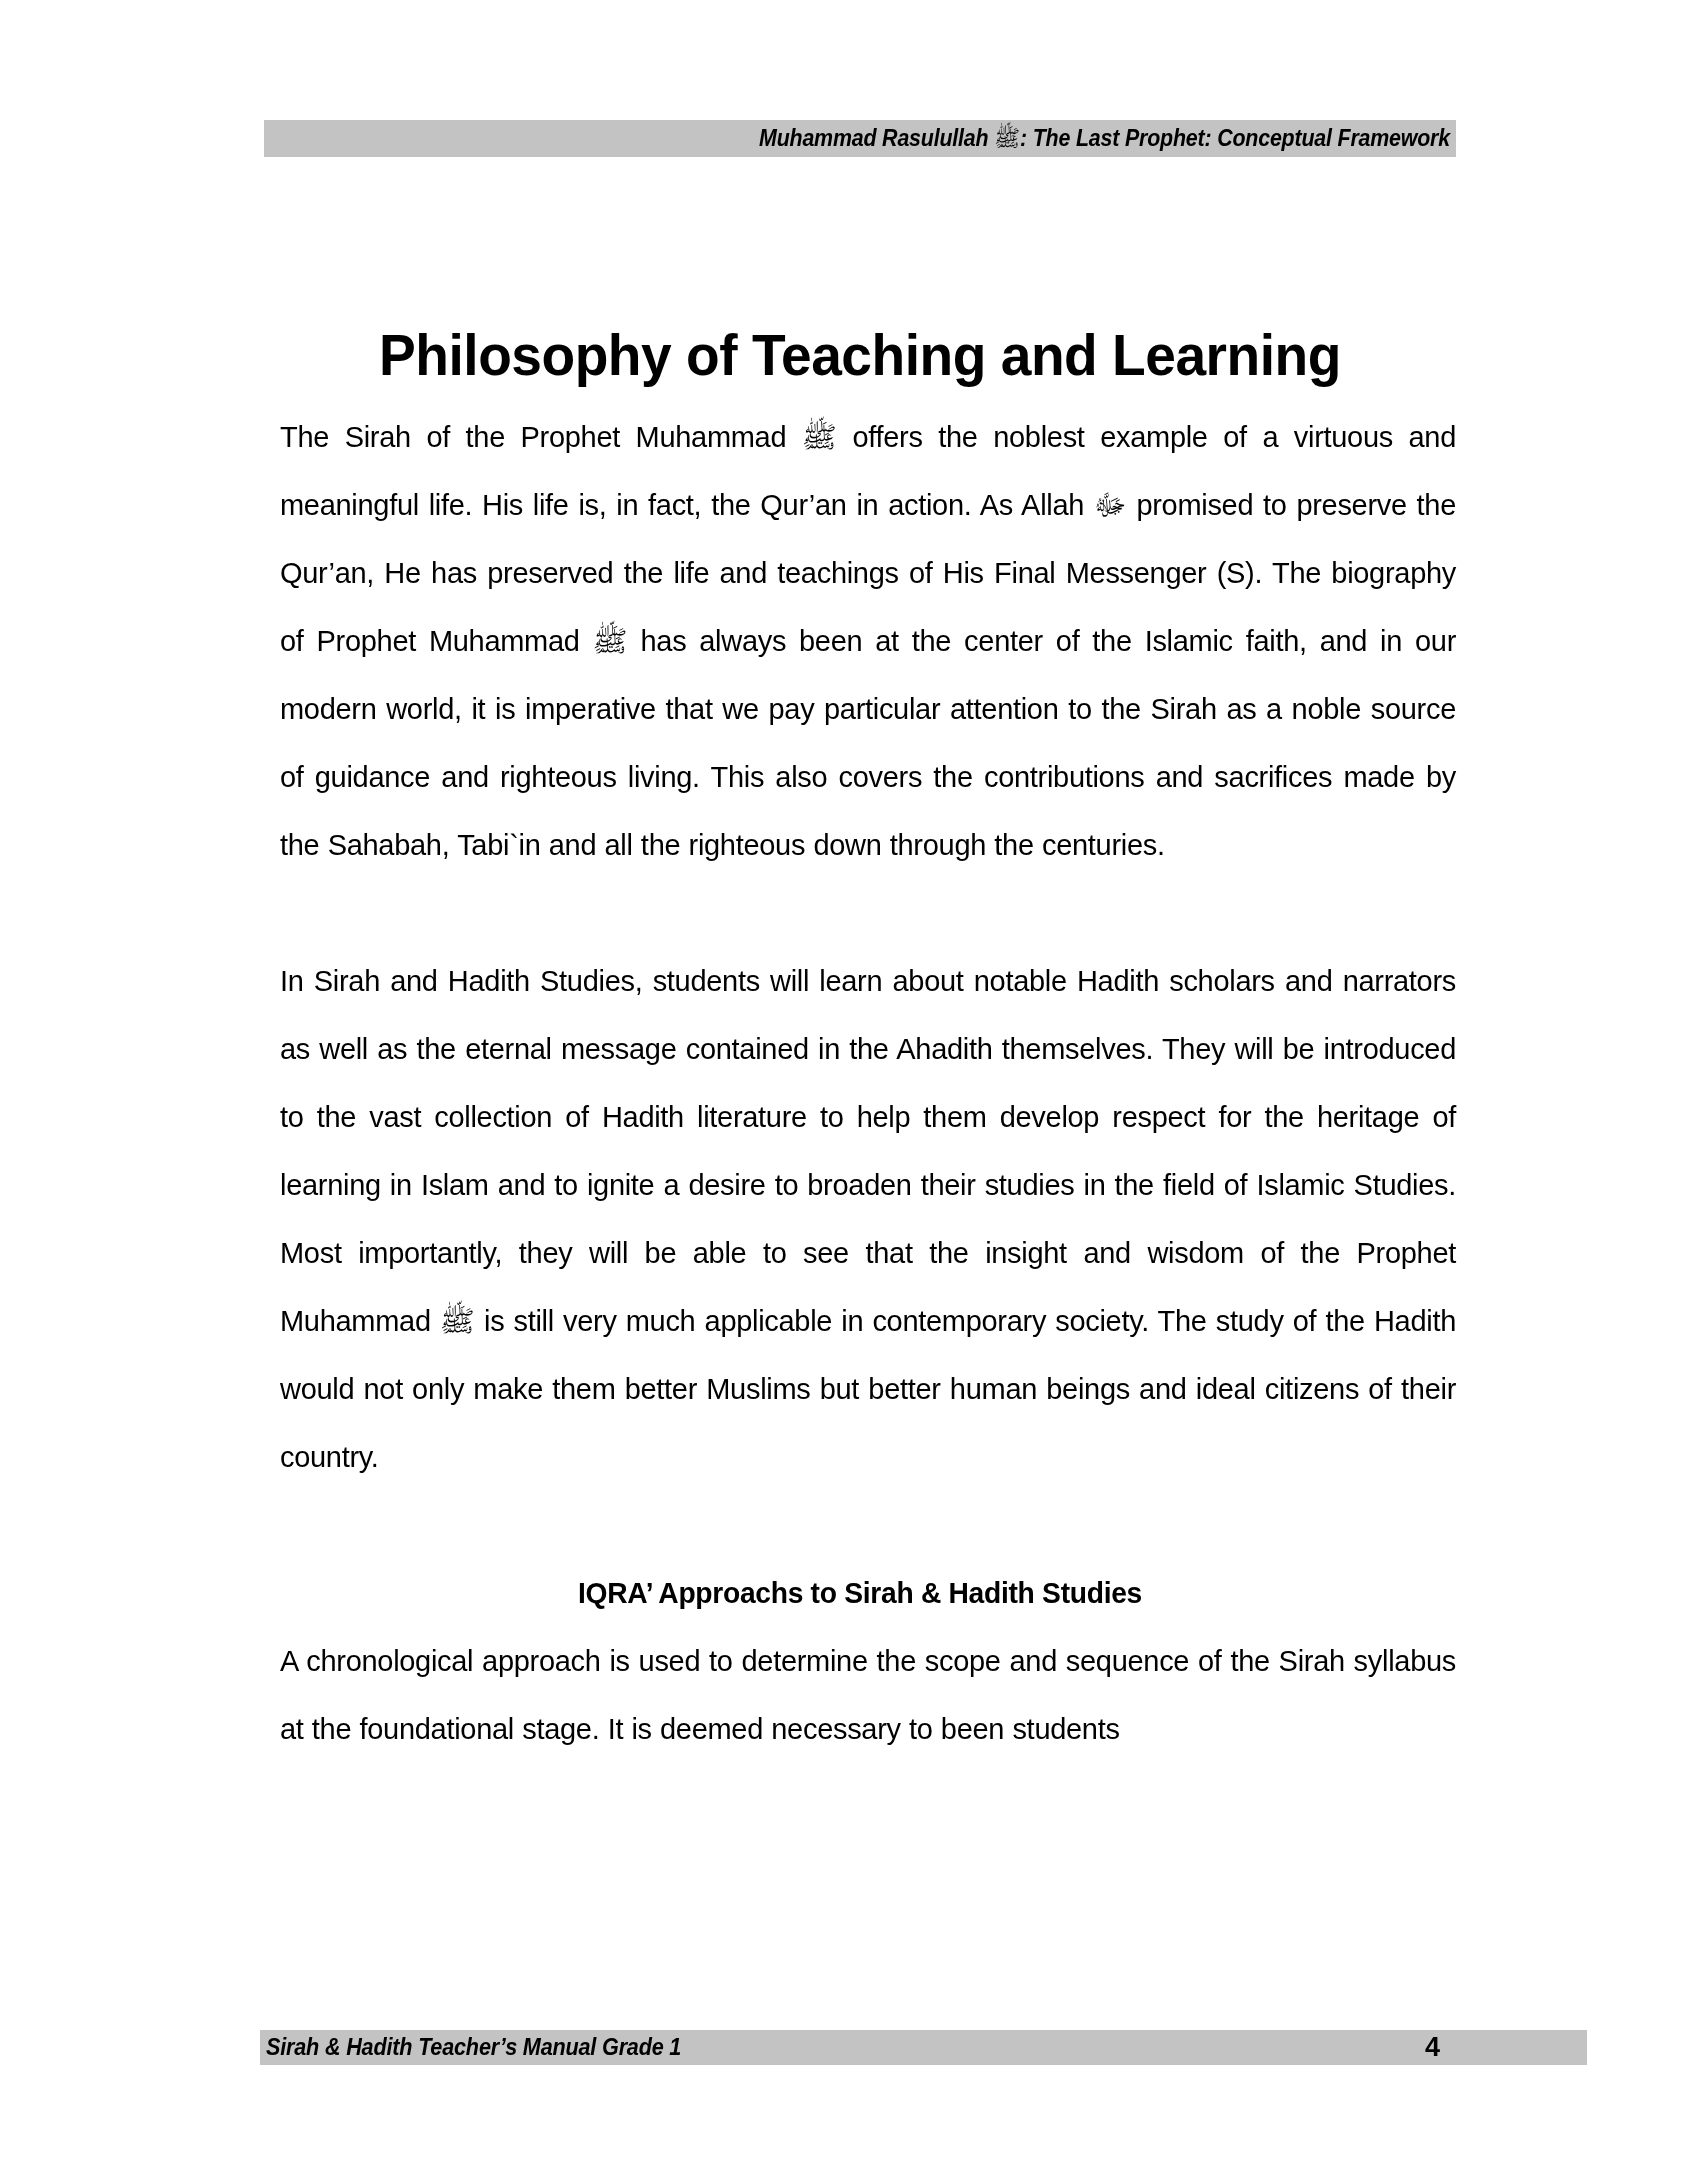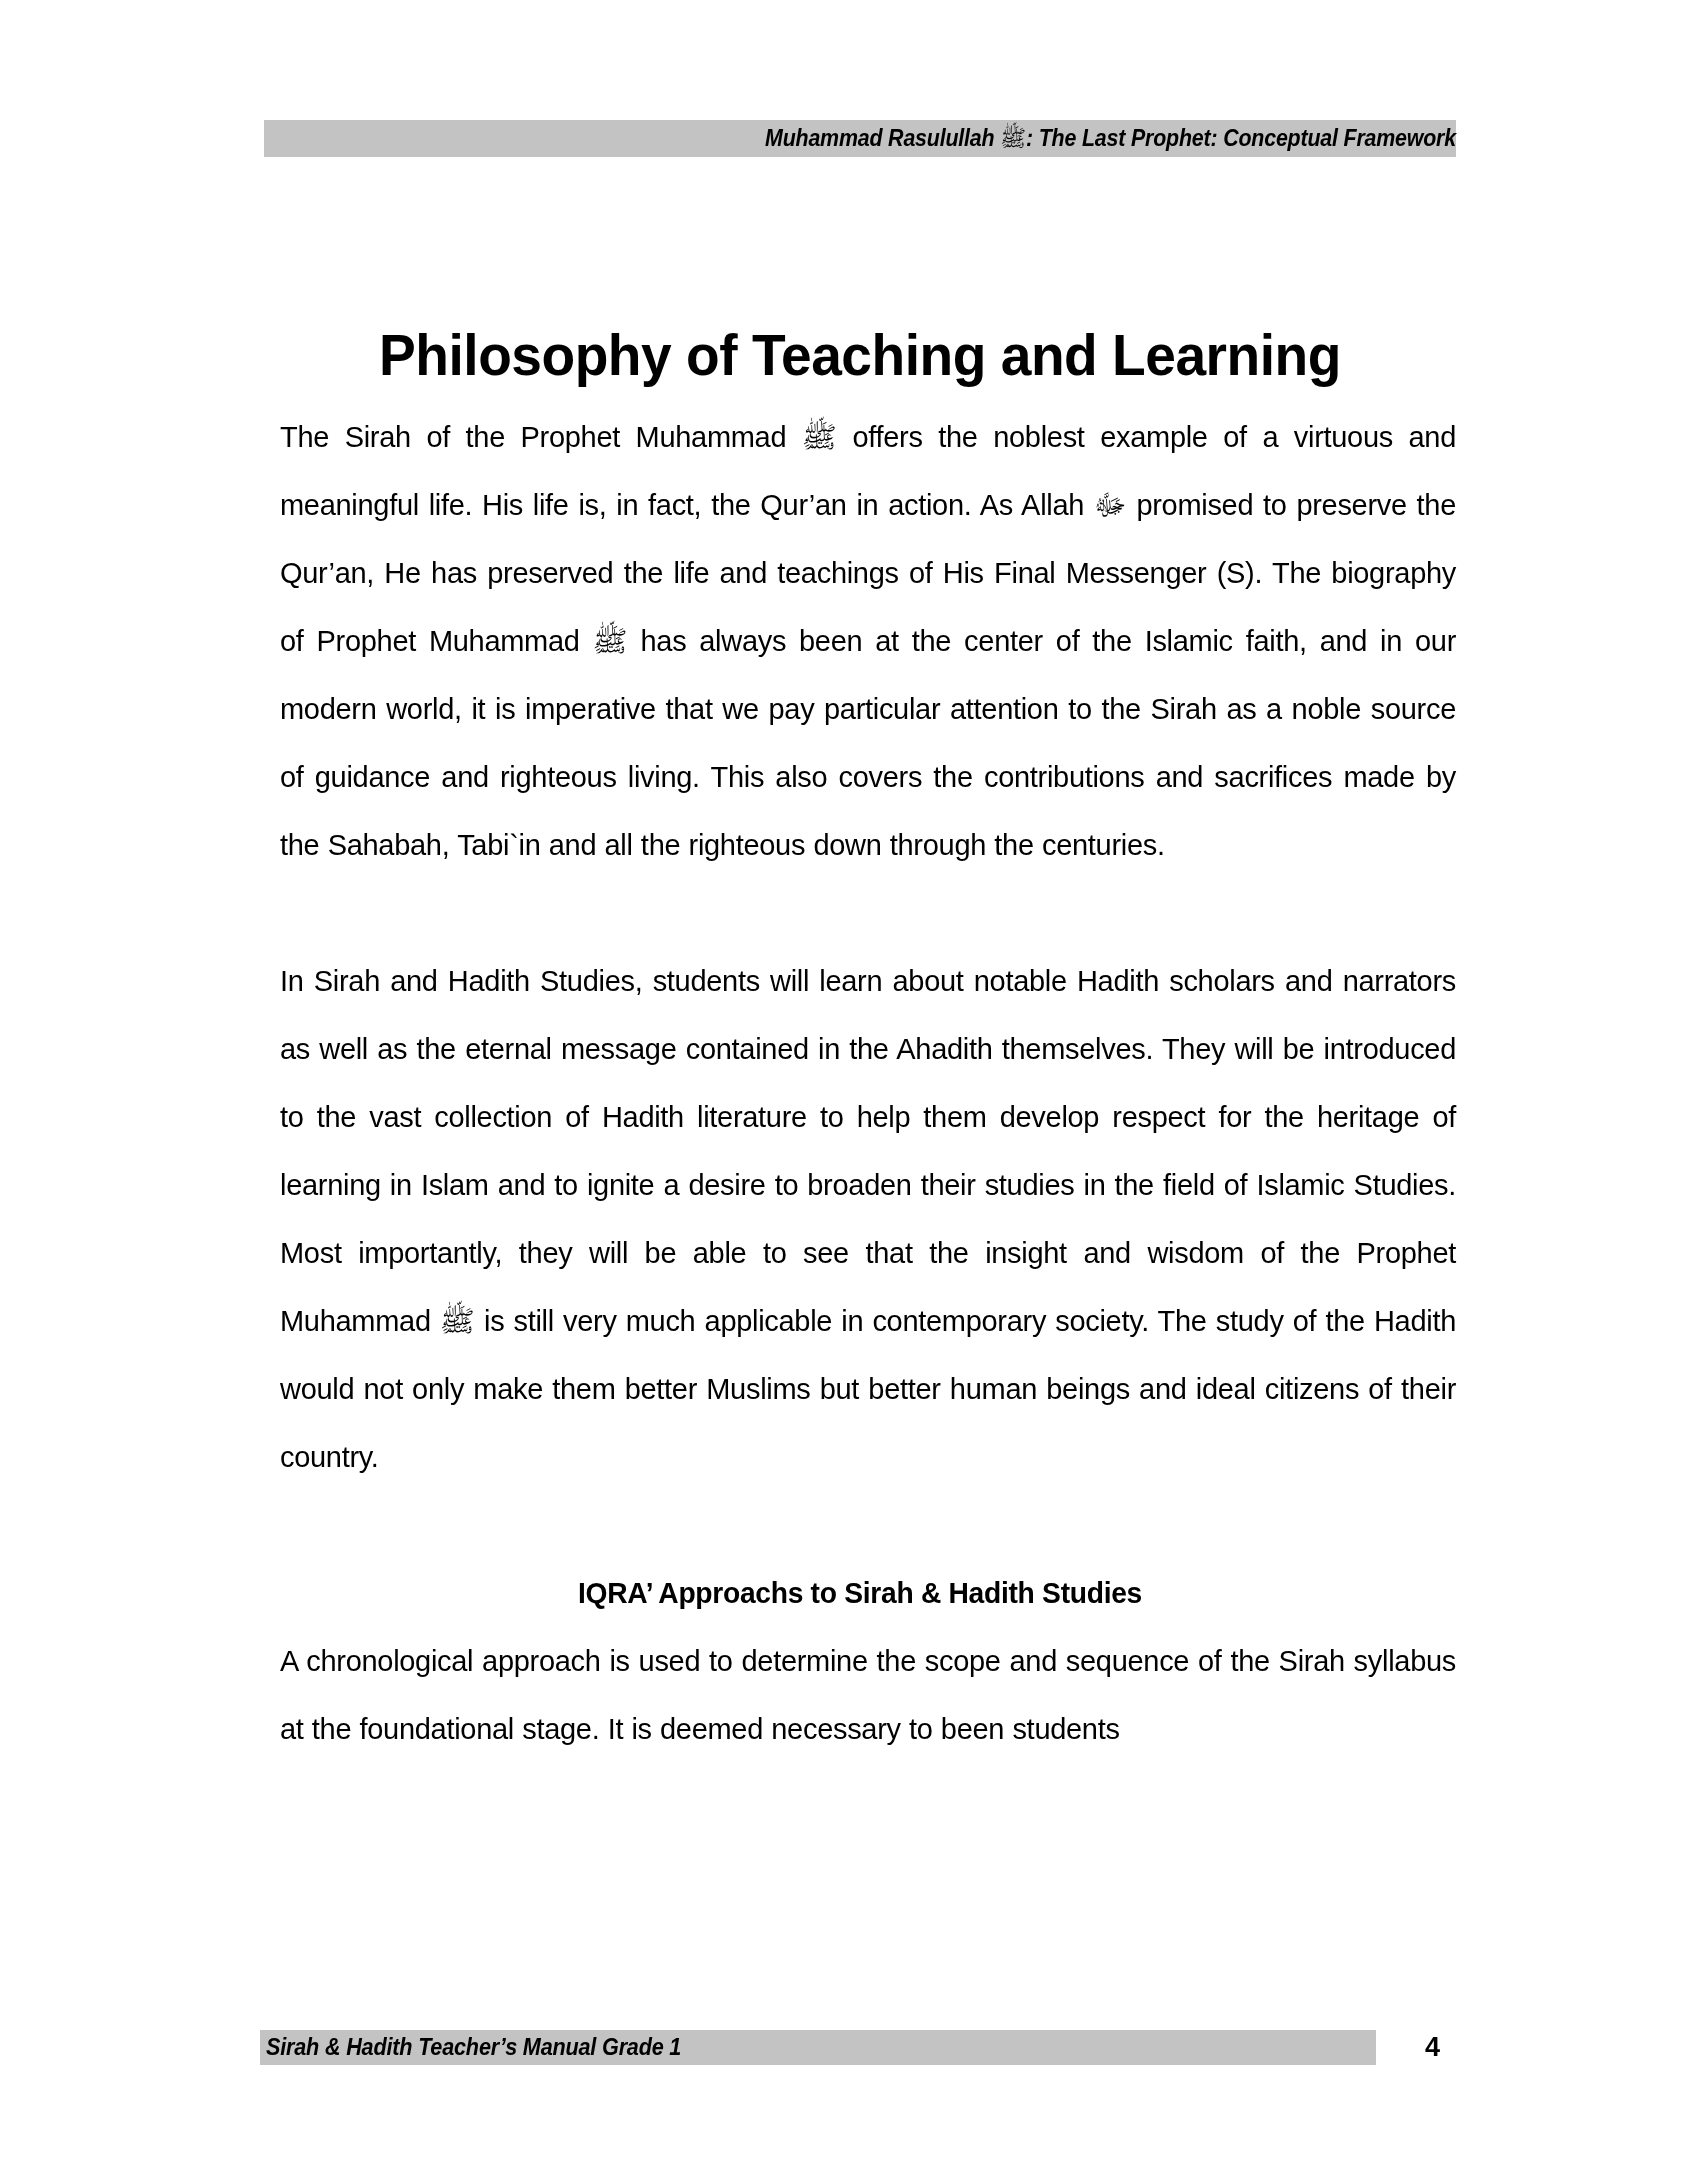--- a/index.html
+++ b/index.html
@@ -27,21 +27,21 @@
     position: absolute;
     left: 264px;
     top: 120px;
     width: 1192px;
     height: 37px;
     background: #c3c3c3;
     display: flex;
     align-items: center;
     justify-content: flex-end;
     box-sizing: border-box;
-    padding-right: 0;
+    padding-right: 6px;
   }
   .header-text {
     font-family: "Liberation Sans", sans-serif;
     font-weight: bold;
     font-style: italic;
     font-size: 23px;
     letter-spacing: -0.2px;
     white-space: nowrap;
     transform: scaleX(0.93);
     transform-origin: right center;
@@ -110,21 +110,21 @@
     letter-spacing: -0.3px;
     transform: scaleX(0.94);
     transform-origin: center center;
   }
 
   
   .footer-band {
     position: absolute;
     left: 260px;
     top: 2030px;
-    width: 1116px;
+    width: 1327px;
     height: 35px;
     background: #c3c3c3;
     display: flex;
     align-items: center;
     box-sizing: border-box;
     padding-left: 5.8px;
   }
   .footer-text {
     font-family: "Liberation Sans", sans-serif;
     font-weight: bold;

